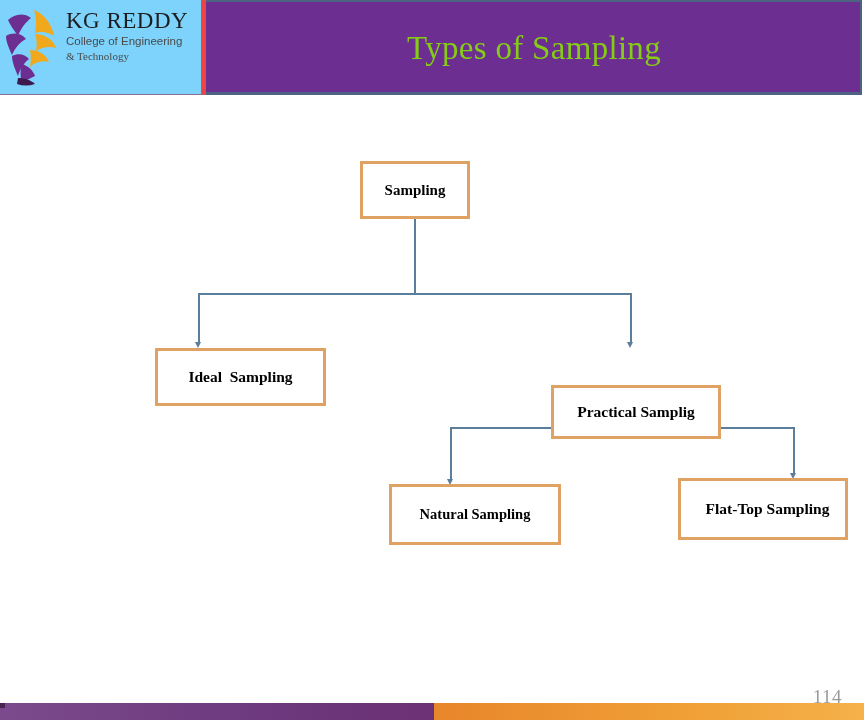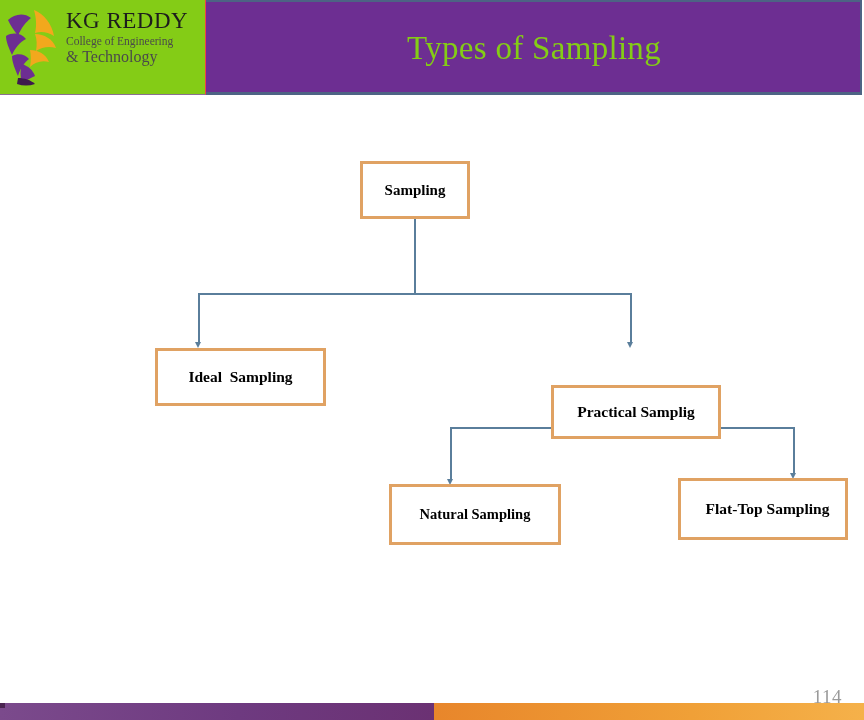--- a/index.html
+++ b/index.html
@@ -51,22 +51,22 @@
     white-space: nowrap;
   }
 
   
   #logo-box {
     position: absolute;
     left: 0;
     top: 0;
     width: 206px;
     height: 95px;
-    background: #84cc16;
-    border-right: 1px solid #ef4444;
+    background: #7dd3fc;
+    border-right: 5px solid #ef4444;
     border-bottom: 1px solid #8a7090;
     box-sizing: border-box;
     overflow: hidden;
   }
   #logo-mark {
     position: absolute;
     left: 4px;
     top: 6px;
     width: 62px;
     height: 82px;
@@ -83,24 +83,24 @@
     letter-spacing: 0.5px;
     line-height: 26px;
     white-space: nowrap;
     font-family: "Liberation Serif", "DejaVu Serif", serif;
   }
   #logo-sub1 {
     font-size: 11.5px;
     color: #4a4a4a;
     line-height: 15px;
     white-space: nowrap;
-    font-family: Liberation Serif, serif;
+    font-family: Liberation Sans, sans-serif;
   }
   #logo-sub2 {
-    font-size: 16px;
+    font-size: 11px;
     color: #4a4a4a;
     line-height: 15px;
     white-space: nowrap;
     font-family: "Liberation Serif", "DejaVu Serif", serif;
   }
 
   
   #diagram {
     position: absolute;
     left: 0;

